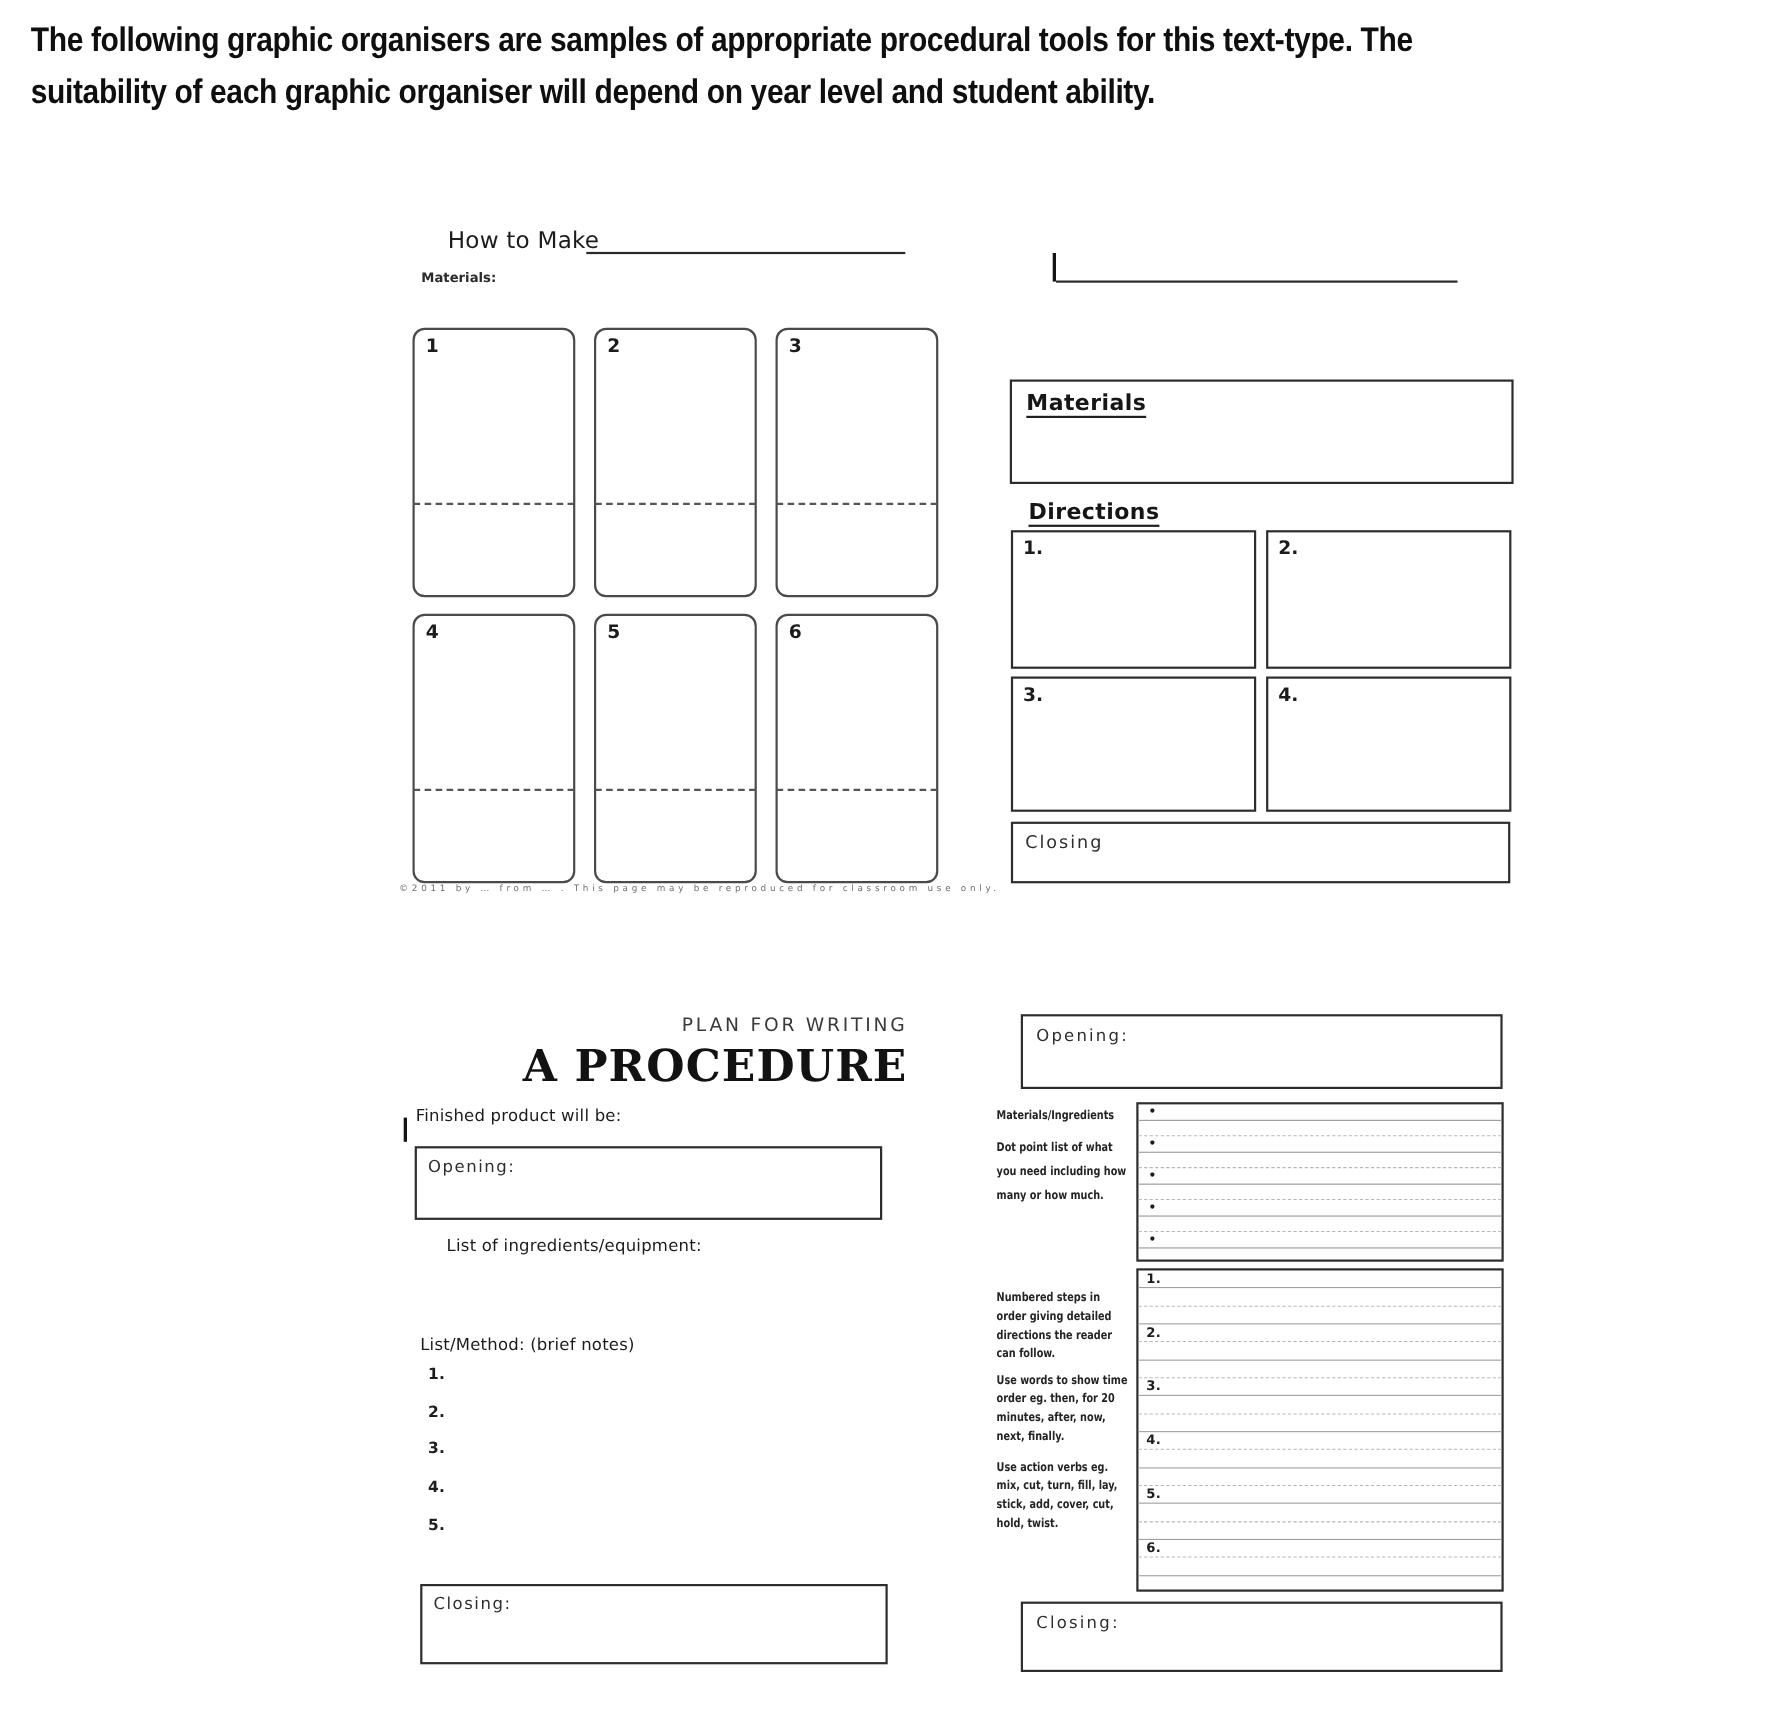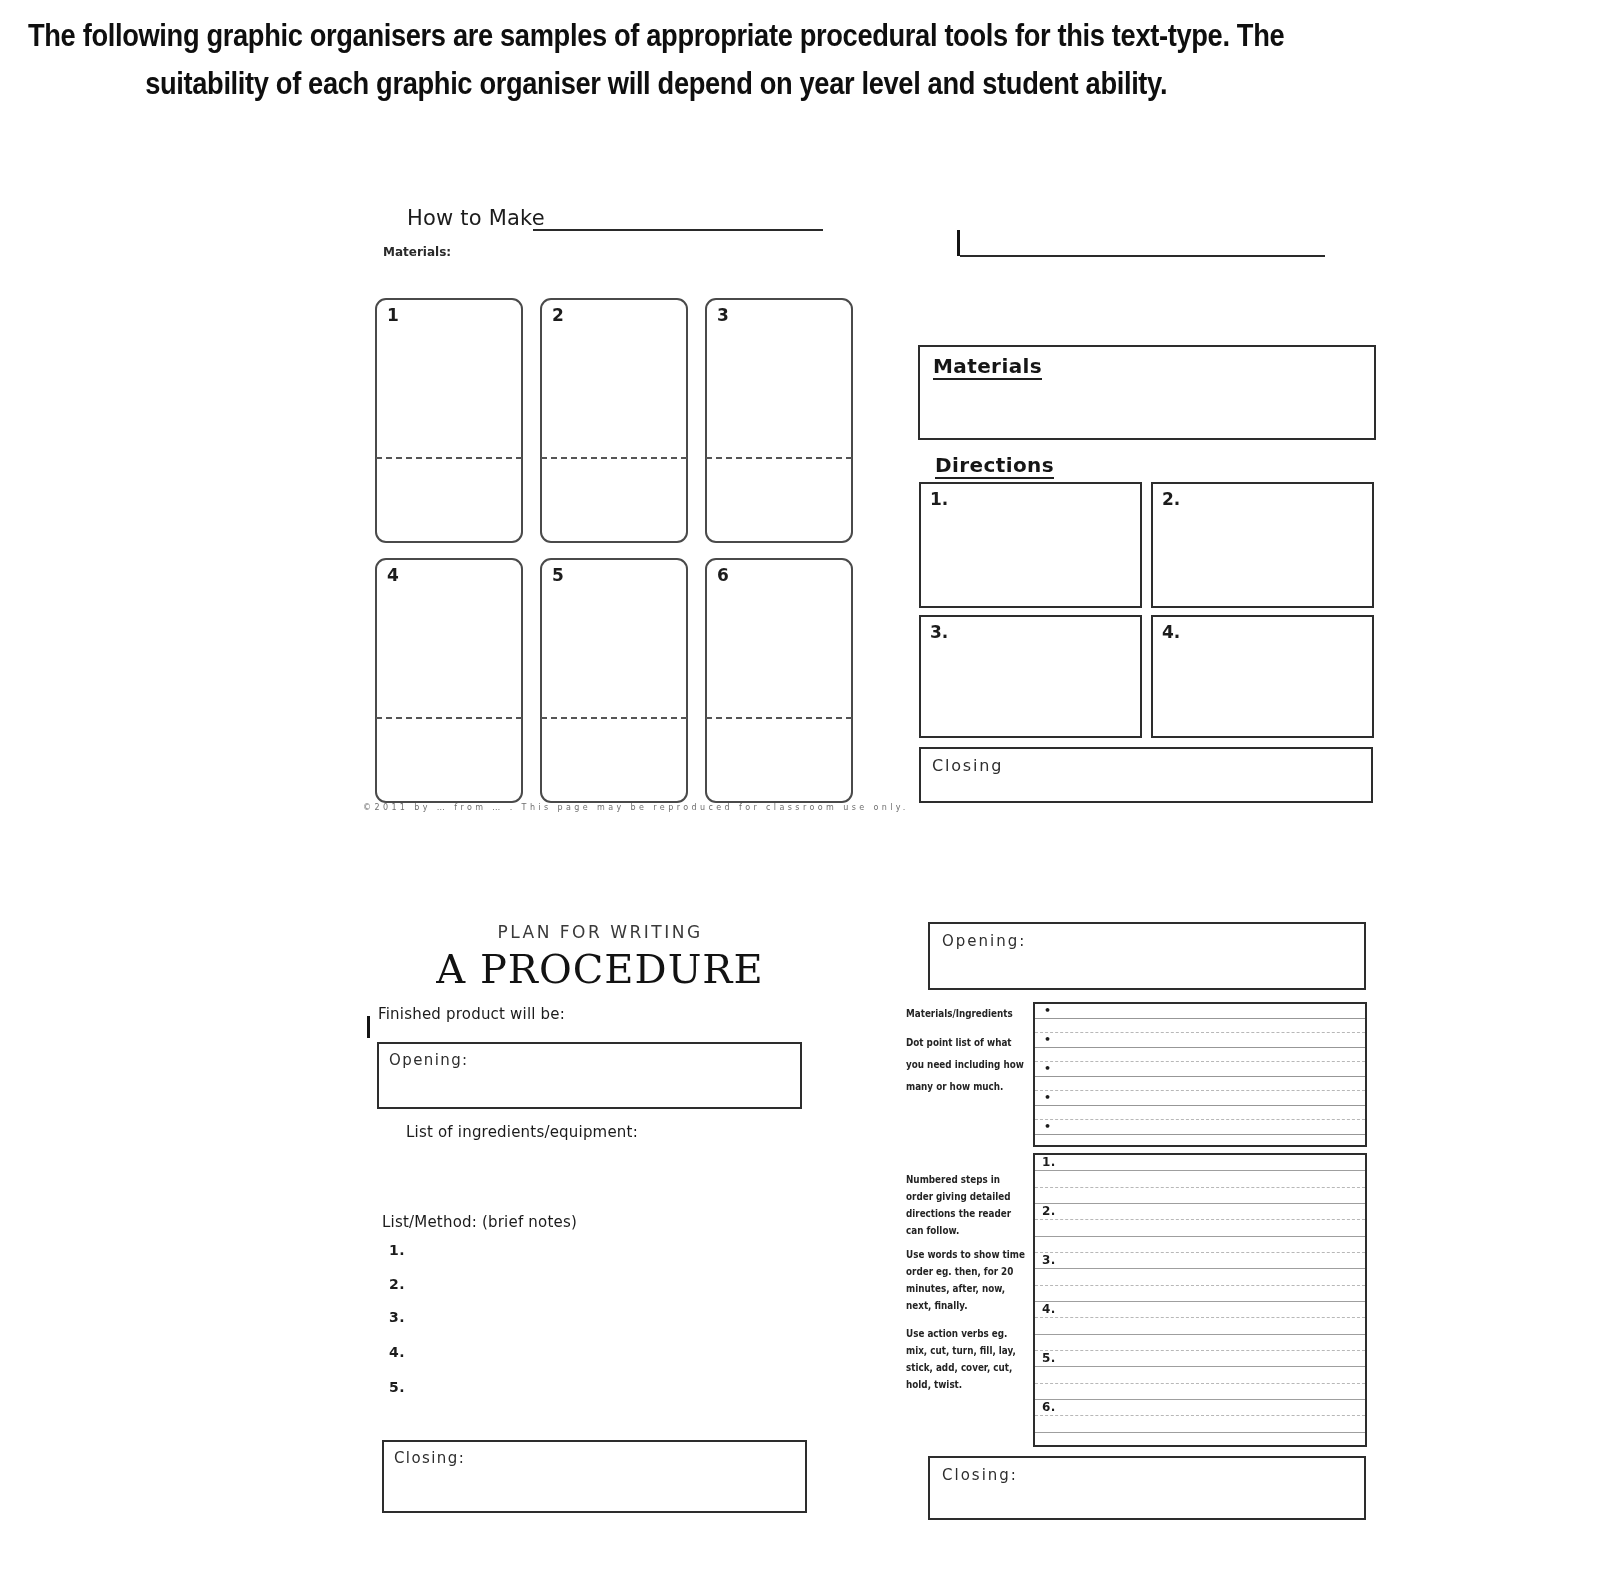--- a/index.html
+++ b/index.html
@@ -1,20 +1,20 @@
 <!DOCTYPE html>
 <html><head>
 <meta charset="utf-8">
 <style>
   html,body{margin:0;padding:0;background:#ffffff;}
   body{width:1612px;height:1574px;position:relative;font-family:"DejaVu Sans",sans-serif;color:#1c1c1c;overflow:hidden;}
   .abs{position:absolute;}
 
   
-  #intro{left:28px;top:12px;text-align:center;}
+  #intro{left:28px;top:12px;}
   .intro-line{font-family:"Liberation Sans",sans-serif;font-weight:700;font-size:31px;letter-spacing:-0.4px;
               color:#0f0f0f;white-space:nowrap;transform:scaleX(.88);transform-origin:left top;line-height:48px;}
 
   
   .box{position:absolute;border:2px solid #2d2d2d;background:#fff;box-sizing:border-box;}
   .glabel{font-family:"DejaVu Sans",sans-serif;font-weight:400;color:#2e2e2e;letter-spacing:1.8px;}
   .klabel{font-weight:400;color:#1b1b1b;letter-spacing:.2px;}
   .cursor{position:absolute;width:3px;background:#141414;}
   .hline{position:absolute;border-top:2px solid #2a2a2a;}
 
@@ -29,23 +29,23 @@
   #htm .fine{position:absolute;left:-7px;top:605px;font-size:8px;color:#6e6e6e;letter-spacing:3.4px;white-space:nowrap;}
 
   
   #od{left:918px;top:228px;width:458px;height:595px;}
   #od .glabel{font-size:16px;padding:7px 11px;display:inline-block;}
   #od .uhead{font-weight:700;font-size:20px;letter-spacing:.4px;color:#161616;border-bottom:2.5px solid #1f1f1f;display:inline-block;line-height:1.15;}
   #od .stepnum{font-weight:700;font-size:17px;padding:5px 9px;display:inline-block;}
 
   
   #pfw{left:355px;top:902px;width:470px;height:618px;}
-  #pfw .titles{position:absolute;left:20px;top:20px;width:450px;text-align:center;}
+  #pfw .titles{position:absolute;left:20px;top:20px;width:450px;text-align:right;}
   .pfw-small{font-size:17px;letter-spacing:2.5px;color:#3a3a3a;}
-  .pfw-big{font-family:"DejaVu Serif",serif;font-weight:400;font-size:40px;letter-spacing:1px;color:#121212;margin-top:4px;}
+  .pfw-big{font-family:"DejaVu Serif",serif;font-weight:700;font-size:40px;letter-spacing:1px;color:#121212;margin-top:4px;}
   #pfw .klabel{font-size:15px;}
   #pfw .glabel{font-size:15px;padding:7px 10px;display:inline-block;letter-spacing:1.4px;}
   #pfw .snum{position:absolute;left:27px;font-size:14px;font-weight:700;}
 
   
   #ann{left:905px;top:917px;width:463px;height:606px;}
   #ann .box{border-width:2.5px;}
   #ann .glabel{font-size:15px;padding:8px 12px;display:inline-block;letter-spacing:2px;}
   .note{position:absolute;left:1px;width:158px;transform:scaleX(.8);transform-origin:left top;}
   .note div{font-size:11px;font-weight:700;color:#242424;white-space:nowrap;}

